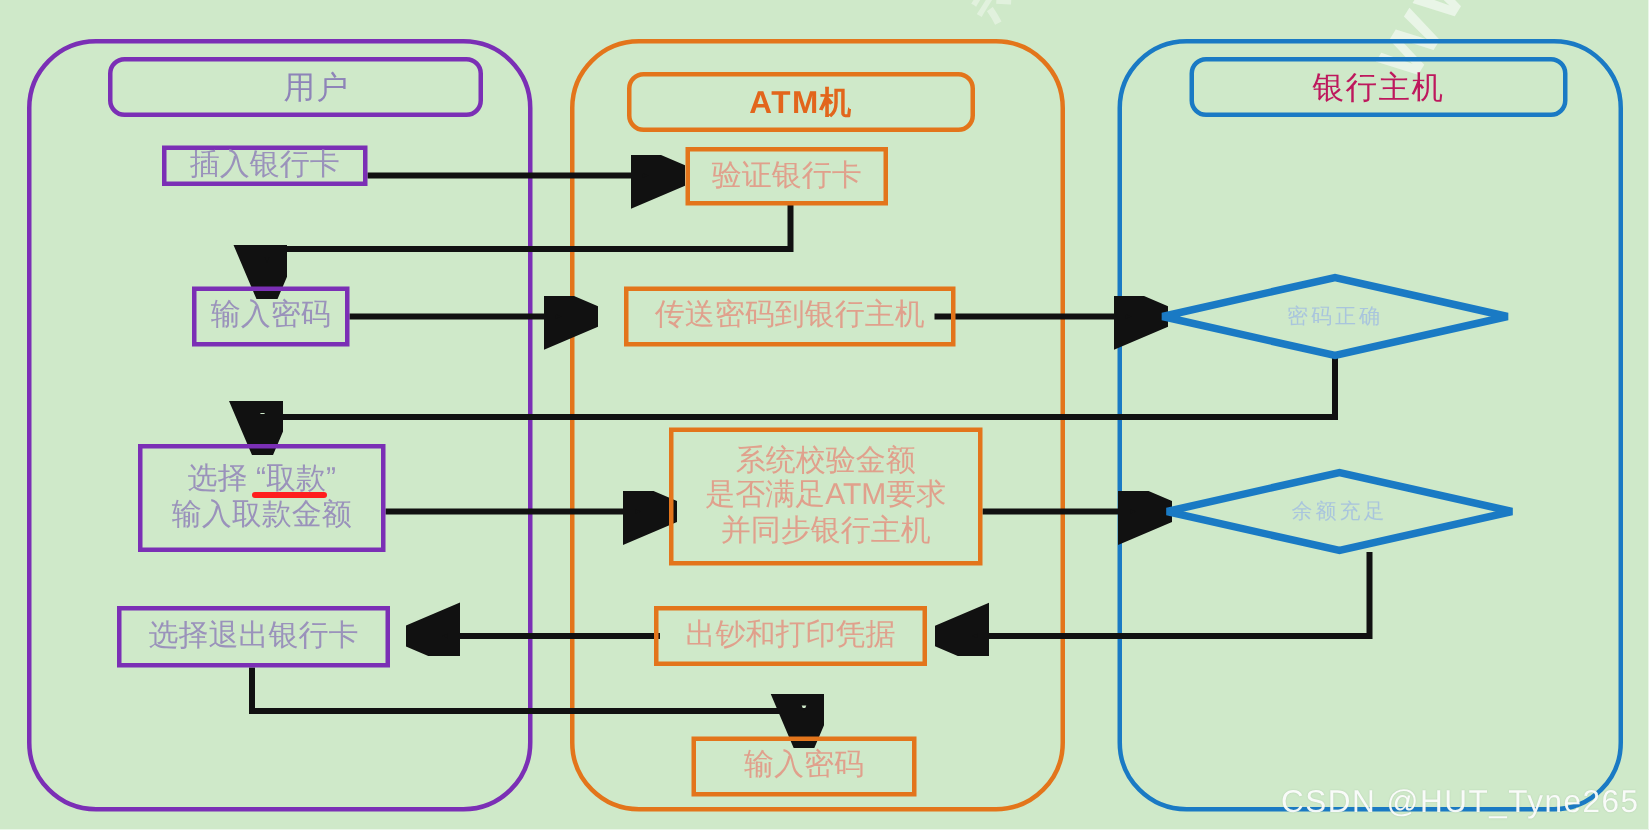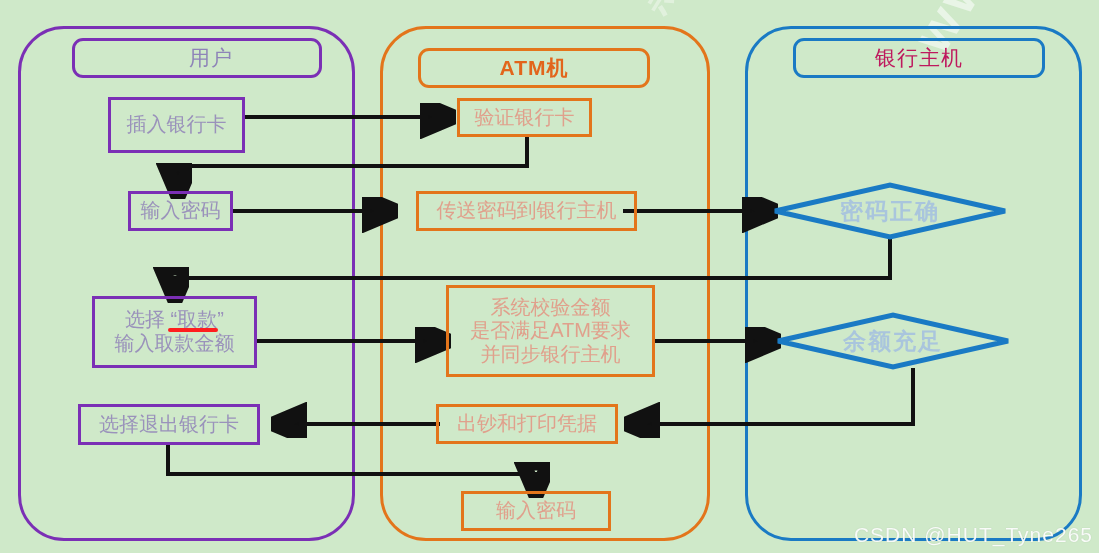--- a/index.html
+++ b/index.html
@@ -95,23 +95,22 @@
   
   .diamond{
     position:absolute;
     z-index:6;
   }
   .diamond svg{display:block;overflow:visible;}
   .diamond .dlabel{
     position:absolute;
     left:0;top:0;width:100%;height:100%;
     display:flex;align-items:center;justify-content:center;
-    font-size:23px;color:#a9c5dd;letter-spacing:2px;
-    pointer-events:none;
-    font-weight:bold;
+    font-size:14px;color:#a9c5dd;letter-spacing:2px;
+    pointer-events:none;
   }
   
   #wires{position:absolute;left:0;top:0;width:1099px;height:553px;z-index:4;pointer-events:none;}
   #wires path,#wires line{stroke:#111111;stroke-width:4;fill:none;}
   
   .redmark{
     position:absolute;
     background:#ff1e1e;
     height:4px;
     border-radius:2px;
@@ -155,21 +154,21 @@
 
     <path d="M655,341 L775,341" marker-end="url(#ah)"></path>
 
     <path d="M913,368 L913,424 L630,424" marker-end="url(#ah)"></path>
 
     <path d="M440,424 L277,424" marker-end="url(#ah)"></path>
 
     <path d="M168,445 L168,474 L536,474 L536,492" marker-end="url(#ah)"></path>
   </svg>
 
-  <div class="node n-user" style="left:108px;top:97px;width:137px;height:56px;">插入银行卡</div>
+  <div class="node n-user" style="left:108px;top:97px;width:137px;height:27px;">插入银行卡</div>
 
   <div class="node n-user" style="left:128px;top:191px;width:105px;height:40px;">输入密码</div>
 
   <div class="node n-user" style="left:92px;top:296px;width:165px;height:72px;">选择 “取款”
 输入取款金额</div>
   <div class="redmark" style="left:168px;top:328px;width:50px;"></div>
 
   <div class="node n-user" style="left:78px;top:404px;width:182px;height:41px;">选择退出银行卡</div>
 
   <div class="node n-atm" style="left:457px;top:98px;width:135px;height:39px;">验证银行卡</div>

